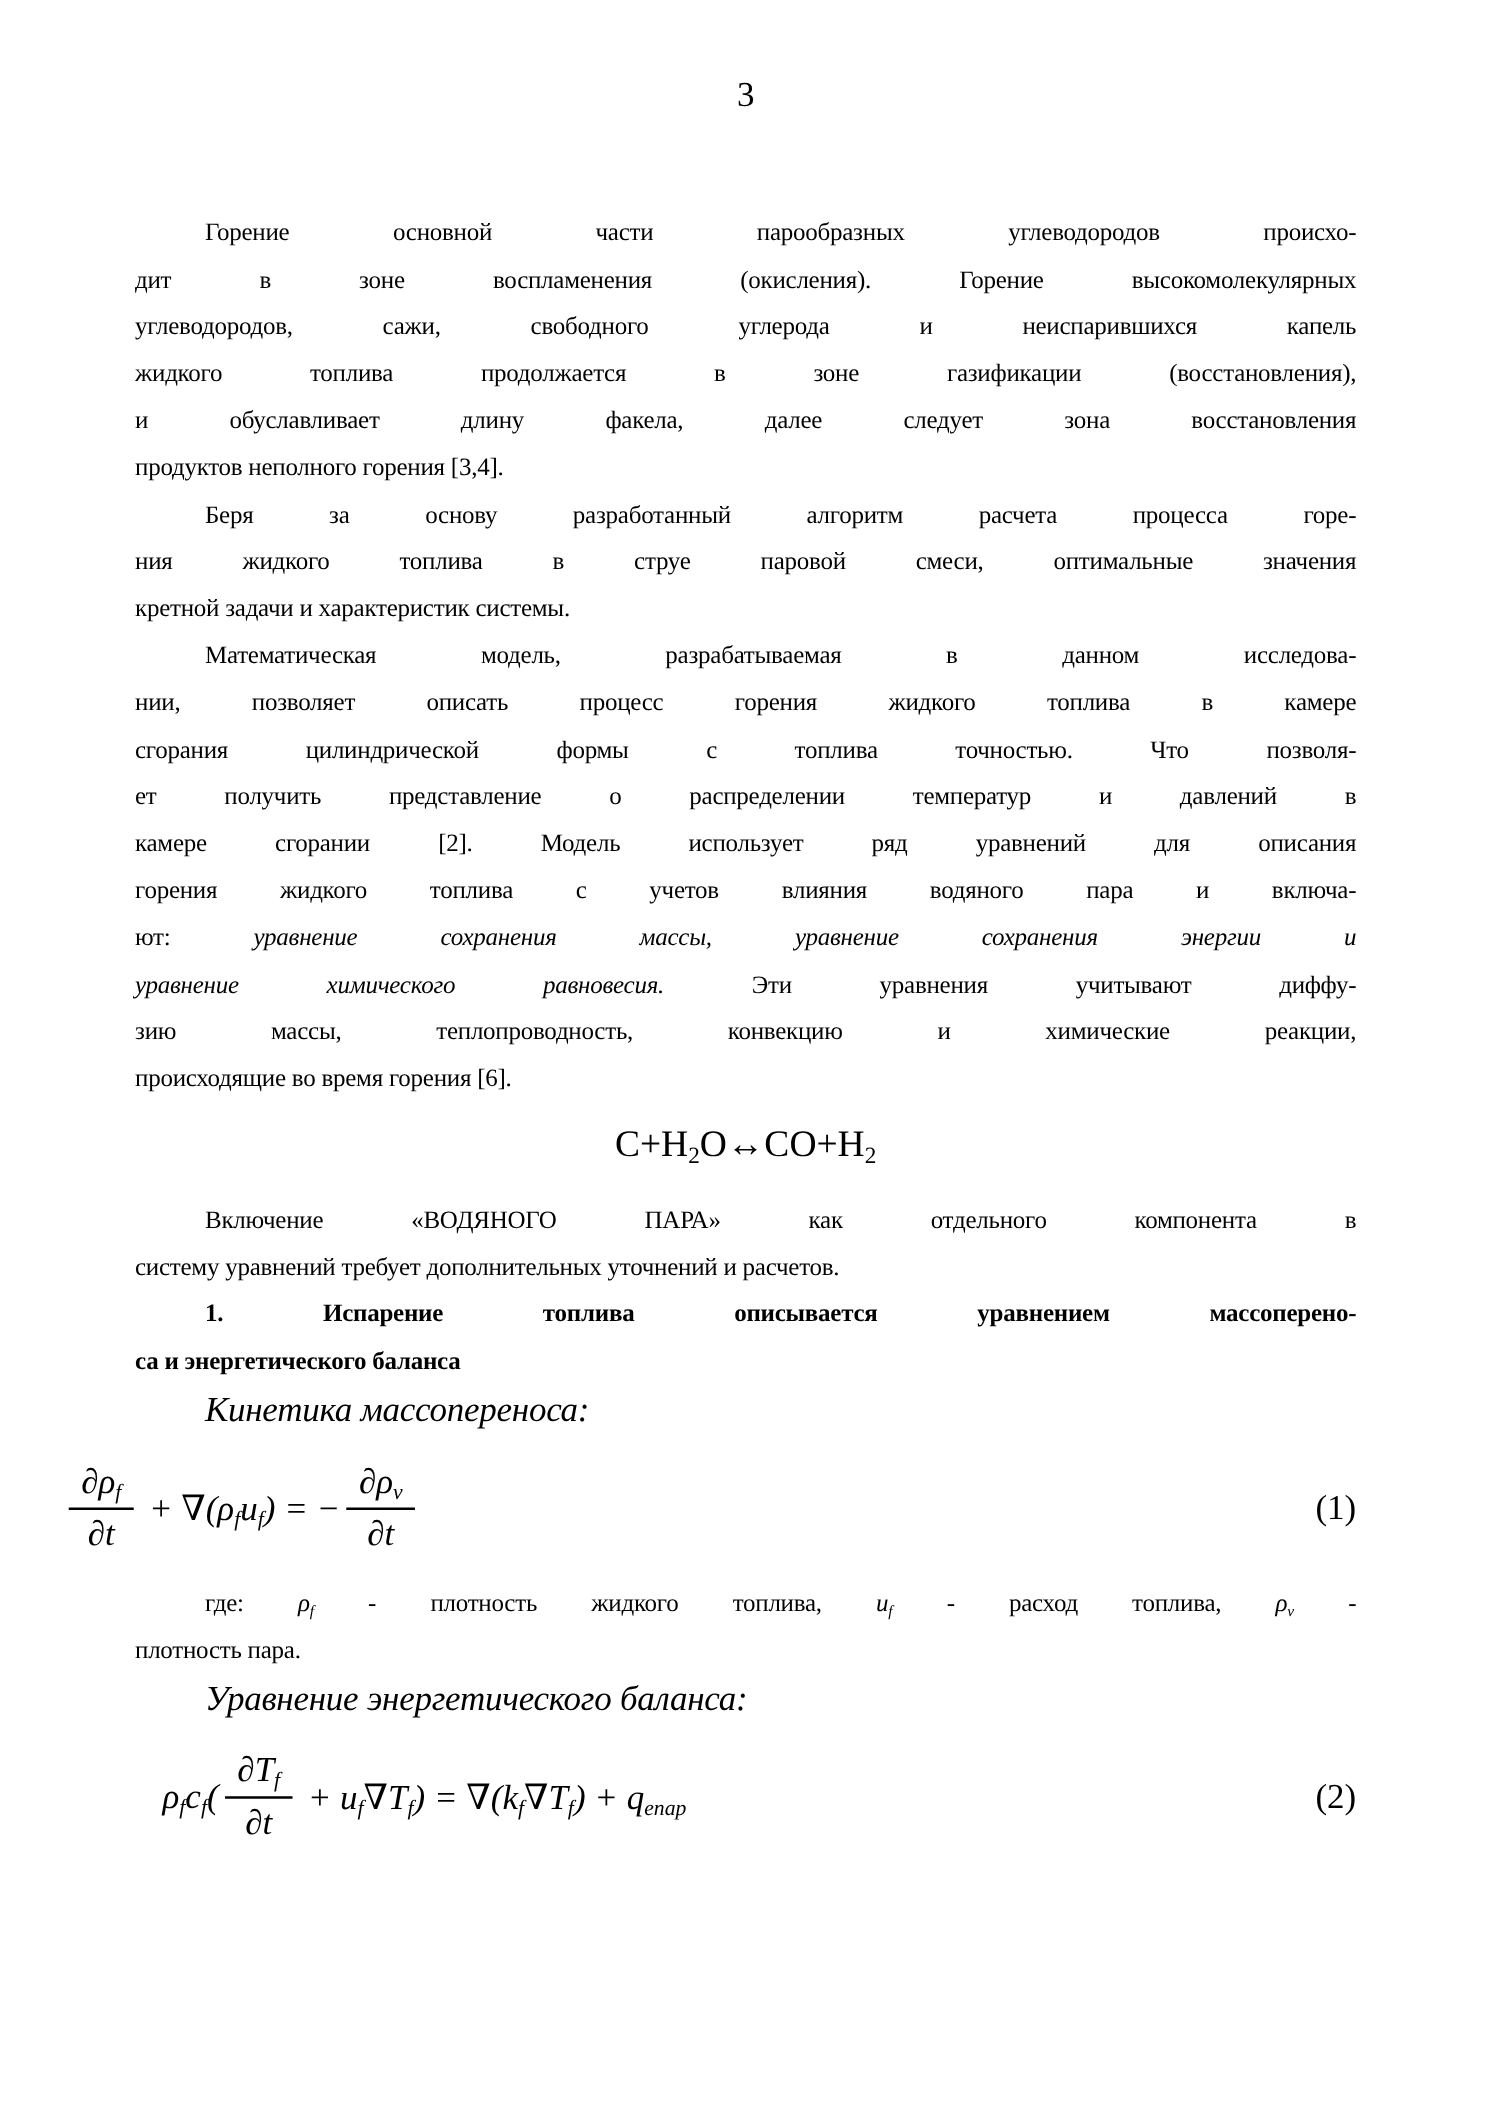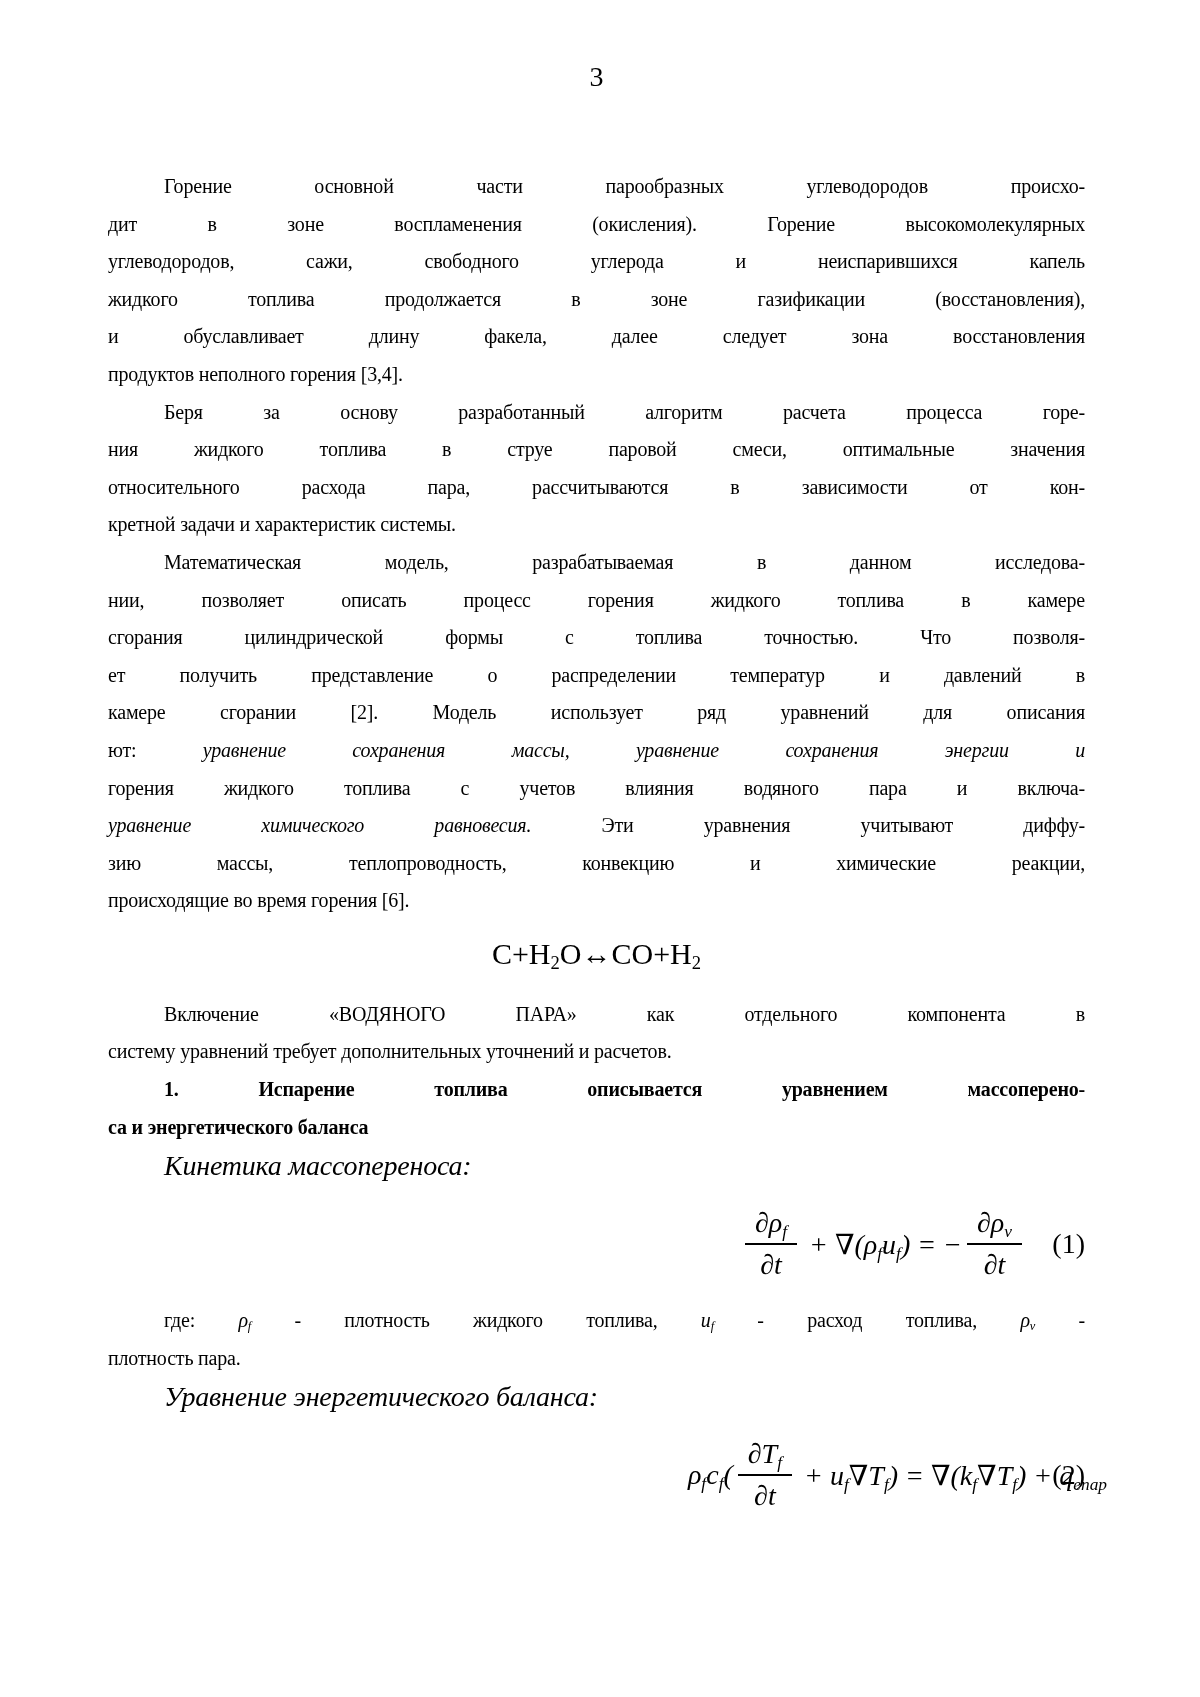--- a/index.html
+++ b/index.html
@@ -21,21 +21,21 @@
   .para.bold .line{font-weight:bold;}
   .chem{
     text-align:center;font-weight:normal;font-size:30px;
     margin:14px 0 22px;line-height:40px;
   }
   .label{
     font-size:28px;line-height:40px;text-indent:56px;
     letter-spacing:-0.2px;
   }
   .eqrow{
-    position:relative;display:flex;justify-content:flex-end;align-items:center;
+    position:relative;display:flex;justify-content:flex-start;align-items:center;
     min-height:112px;font-size:28px;font-style:italic;margin:2px 0;
   }
   .eqbody{display:flex;align-items:center;white-space:pre;}
   .eq1 .eqbody{transform:translateX(-58px);}
   .eq2 .eqbody{transform:translateX(22px);}
   .eqnum{
     position:absolute;right:0;top:50%;transform:translateY(-50%);
     font-style:normal;font-size:28px;
   }
   .frac{display:inline-block;vertical-align:middle;text-align:center;margin:0 5px;}
@@ -54,31 +54,30 @@
         <div class="line indent">Горение основной части парообразных углеводородов происхо-</div>
         <div class="line">дит в зоне воспламенения (окисления). Горение высокомолекулярных</div>
         <div class="line">углеводородов, сажи, свободного углерода и неиспарившихся капель</div>
         <div class="line">жидкого топлива продолжается в зоне газификации (восстановления),</div>
         <div class="line">и обуславливает длину факела, далее следует зона восстановления</div>
         <div class="line final">продуктов неполного горения [3,4].</div>
       </div>
       <div class="para">
         <div class="line indent">Беря за основу разработанный алгоритм расчета процесса горе-</div>
         <div class="line">ния жидкого топлива в струе паровой смеси, оптимальные значения</div>
-        <div class="line">относительного расхода пара, рассчитываются в зависимости от кон-</div>
         <div class="line final">кретной задачи и характеристик системы.</div>
       </div>
       <div class="para">
         <div class="line indent">Математическая модель, разрабатываемая в данном исследова-</div>
         <div class="line">нии, позволяет описать процесс горения жидкого топлива в камере</div>
         <div class="line">сгорания цилиндрической формы с топлива точностью. Что позволя-</div>
         <div class="line">ет получить представление о распределении температур и давлений в</div>
         <div class="line">камере сгорании [2]. Модель использует ряд уравнений для описания</div>
+        <div class="line">горения жидкого топлива с учетов влияния водяного пара и включа-</div>
         <div class="line">ют: <i>уравнение сохранения массы, уравнение сохранения энергии и</i></div>
-        <div class="line">горения жидкого топлива с учетов влияния водяного пара и включа-</div>
         <div class="line"><i>уравнение химического равновесия.</i> Эти уравнения учитывают диффу-</div>
         <div class="line">зию массы, теплопроводность, конвекцию и химические реакции,</div>
         <div class="line final">происходящие во время горения [6].</div>
       </div>
       <div class="chem">C+H<sub>2</sub>O↔CO+H<sub>2</sub></div>
       <div class="para">
         <div class="line indent">Включение «ВОДЯНОГО ПАРА» как отдельного компонента в</div>
         <div class="line final">систему уравнений требует дополнительных уточнений и расчетов.</div>
       </div>
       <div class="para bold">

